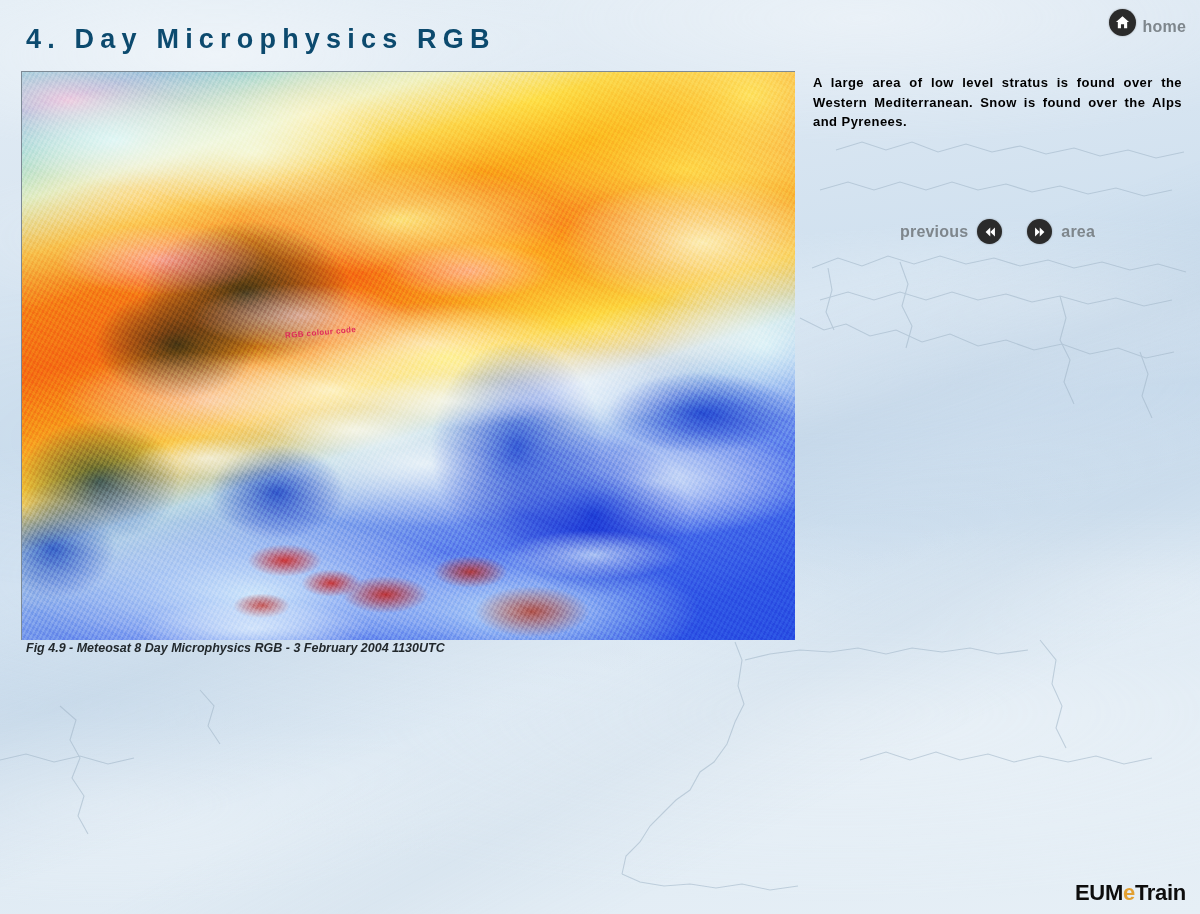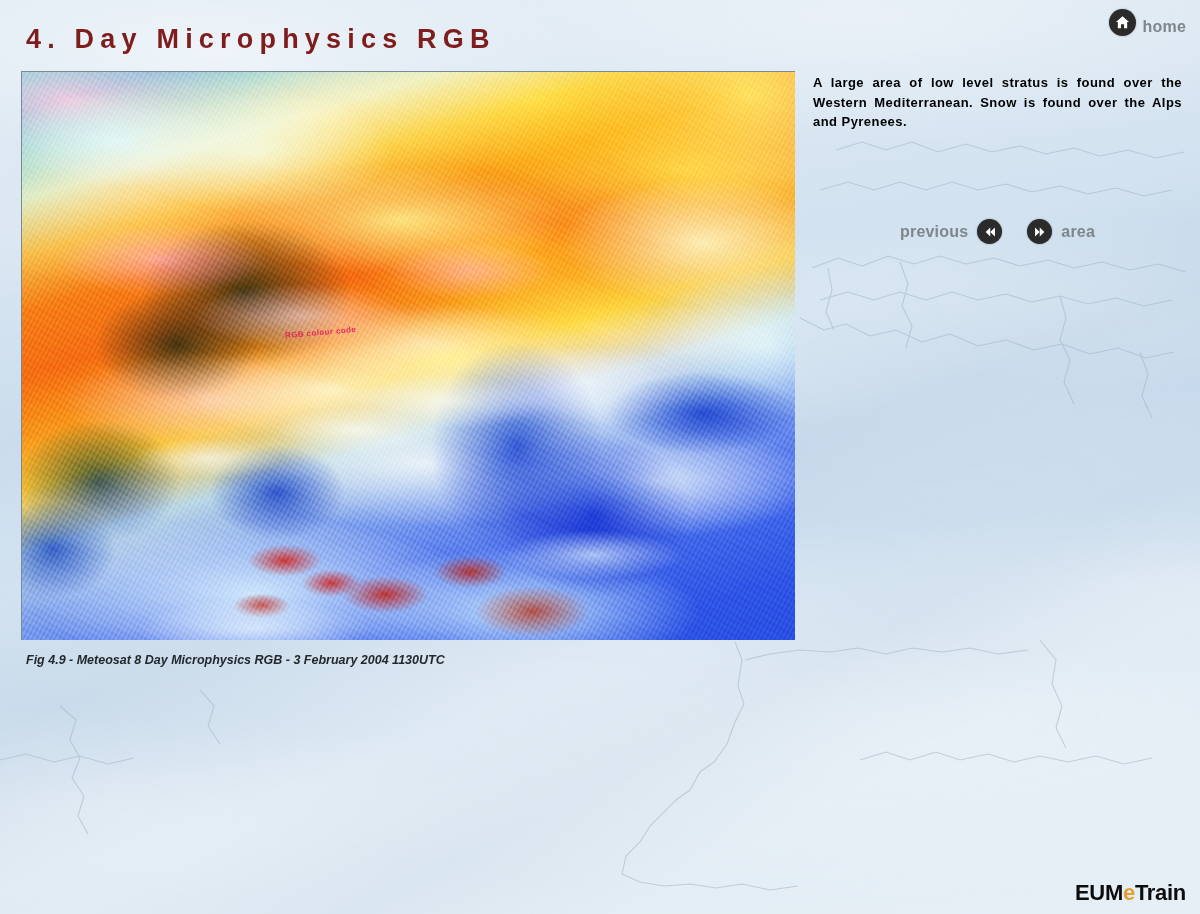--- a/index.html
+++ b/index.html
@@ -63,21 +63,21 @@
   .bg-coast path { fill: none; stroke: #9fb4c6; stroke-width: 1.1; }
 
   
   .page-title {
     position: absolute;
     left: 26px;
     top: 24px;
     font-size: 27px;
     font-weight: bold;
     letter-spacing: 6.2px;
-    color: #7f1d1d;
+    color: #0c4a6e;
     white-space: nowrap;
   }
 
   .home-link {
     position: absolute;
     right: 14px;
     top: 9px;
     display: flex;
     align-items: flex-end;
     gap: 7px;
@@ -226,21 +226,20 @@
 
   .figure-caption {
     position: absolute;
     left: 26px;
     top: 641px;
     font-size: 12.5px;
     font-weight: bold;
     font-style: italic;
     color: #22282c;
     white-space: nowrap;
-    margin-top: 12px;
   }
 
   
   .text-panel {
     position: absolute;
     left: 813px;
     top: 73px;
     width: 369px;
   }
   .para {

